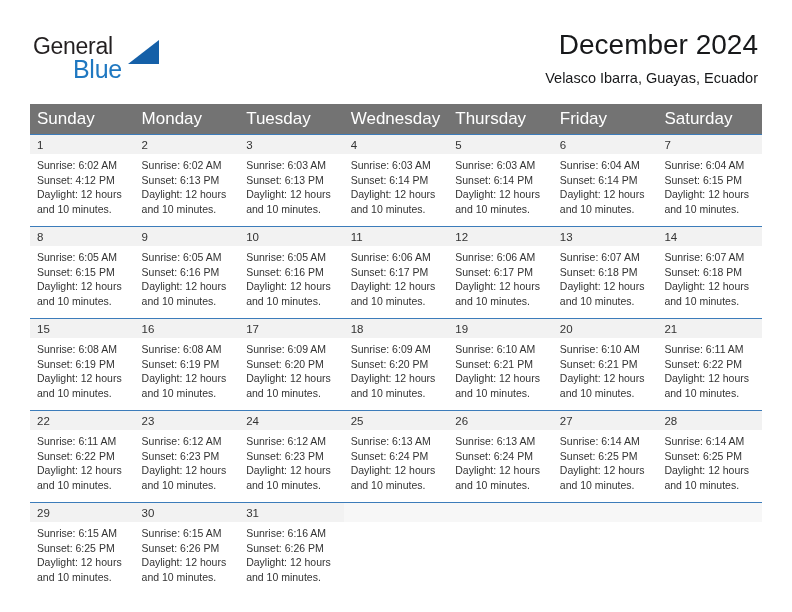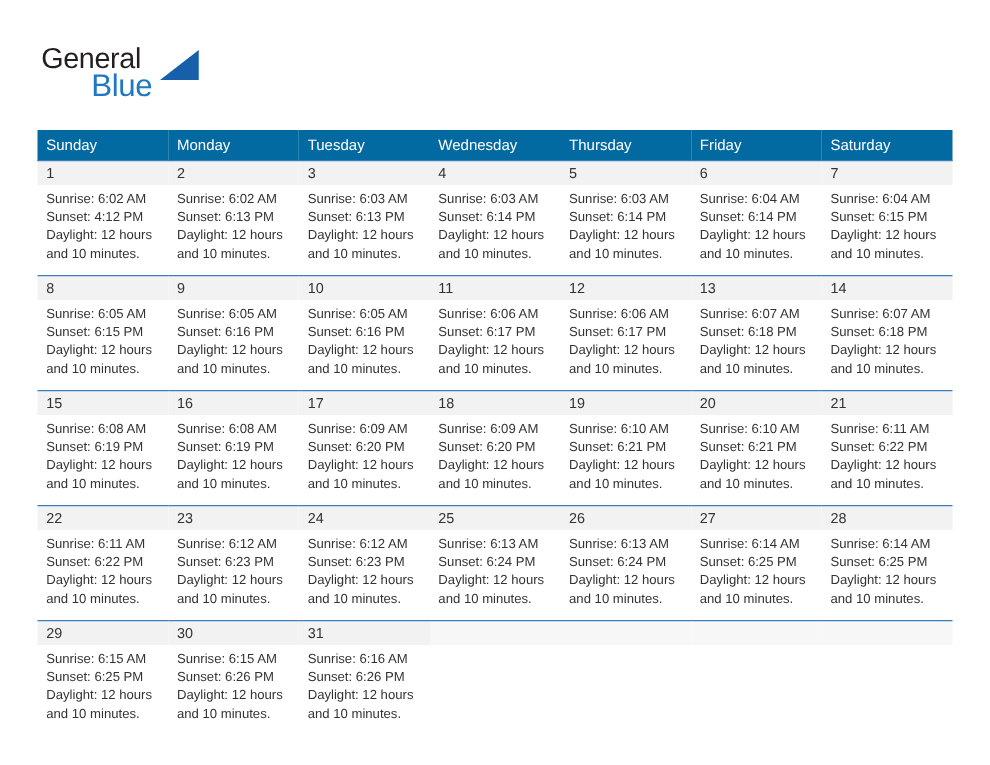--- a/index.html
+++ b/index.html
@@ -88,23 +88,23 @@
   
   .calendar {
     position: absolute;
     left: 30px;
     top: 104px;
     width: 732px;
     border-collapse: collapse;
     table-layout: fixed;
   }
   .calendar th {
-    background: #0369a1;
+    background: #737373;
     color: #ffffff;
-    font-size: 12px;
+    font-size: 17px;
     font-weight: normal;
     text-align: left;
     padding: 5px 0 5px 7px;
     height: 12px;
     border: none;
   }
   .calendar td {
     vertical-align: top;
     padding: 0;
     border: none;
@@ -149,20 +149,24 @@
 <div class="page">
 
   <div class="header">
 
     <div class="logo">
       <span class="logo-general">General</span>
       <span class="logo-triangle"></span>
       <span class="logo-blue">Blue</span>
     </div>
 
+    <div class="title-block">
+      <div class="cal-title">December 2024</div>
+      <div class="cal-subtitle">Velasco Ibarra, Guayas, Ecuador</div>
+    </div>
 
   </div>
 
   <table class="calendar">
     <thead>
       <tr id="weekday-row">
           <th>Sunday</th>
           <th>Monday</th>
           <th>Tuesday</th>
           <th>Wednesday</th>

